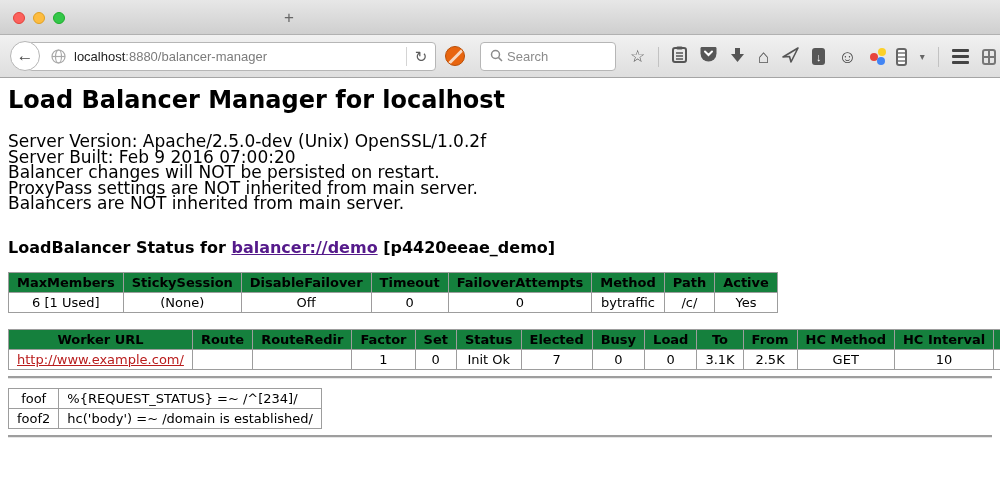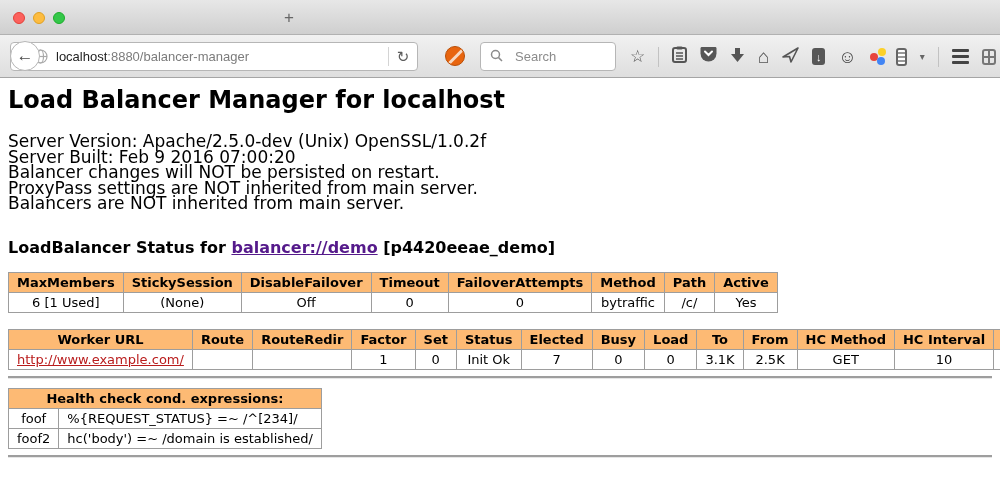--- a/index.html
+++ b/index.html
@@ -34,21 +34,21 @@
     background: linear-gradient(#f1f1f1, #dedede);
     border-bottom: 1px solid #a5a5a5;
   }
   .back-btn {
     position: absolute; left: 10px; top: 6px; width: 30px; height: 30px;
     background: #fff; border: 1px solid #b6b6b6; border-radius: 50%;
     display: flex; align-items: center; justify-content: center;
     font-size: 17px; font-weight: bold; color: #4a4a4a; z-index: 2;
   }
   .urlbar {
-    position: absolute; left: 10px; top: 7px; width: 408px; height: 29px;
+    position: absolute; left: 28px; top: 7px; width: 408px; height: 29px;
     background: #fff; border: 1px solid #b6b6b6; border-radius: 4px;
     display: flex; align-items: center; z-index: 1;
   }
   .globe { margin-left: 22px; margin-right: 8px; display: inline-flex; }
   .url-text { font-size: 13px; white-space: nowrap; }
   .url-domain { color: #222; }
   .url-path { color: #7c7c7c; }
   .url-sep { margin-left: auto; width: 1px; height: 19px; background: #d4d4d4; }
   .reload { width: 28px; text-align: center; font-size: 15px; color: #5d5d5d; }
 
@@ -57,21 +57,21 @@
     border-radius: 50%; background: #e8650f; border: 1px solid #b84e07; overflow: hidden;
   }
   .adblock i {
     position: absolute; left: -2px; top: 8px; width: 24px; height: 3px;
     background: #f7d9c2; transform: rotate(-45deg); display: block;
   }
 
   .searchbar {
     position: absolute; left: 480px; top: 7px; width: 136px; height: 29px;
     background: #fff; border: 1px solid #b6b6b6; border-radius: 4px;
-    display: flex; align-items: center; gap: 12px; padding-left: 9px;
+    display: flex; align-items: center; gap: 4px; padding-left: 9px;
   }
   .search-placeholder { font-size: 13px; color: #8b8b8b; }
 
   .icon-row {
     position: absolute; left: 630px; top: 7px; height: 29px; right: 4px;
     display: flex; align-items: center; gap: 13px;
   }
   .glyph { color: #555; font-size: 17px; line-height: 1; }
   .vsep { width: 1px; height: 20px; background: #c2c2c2; }
   .dl-square {
@@ -100,21 +100,21 @@
 
   
   .content { padding: 0 8px; background: #fff; color: #000; font-family: "DejaVu Sans", sans-serif; }
   h1.page-title { font-size: 24px; font-weight: bold; padding-top: 8px; margin-bottom: 20px; letter-spacing: 0; }
   .info-lines { font-size: 17px; line-height: 15.5px; margin-bottom: 26px; }
   h3.status-heading { font-size: 16px; font-weight: bold; margin-bottom: 15px; }
   h3.status-heading a { color: #551a8b; text-decoration: underline; }
 
   table { border-collapse: collapse; font-size: 13px; margin-bottom: 16px; }
   th, td { border: 1px solid #9d9d9d; padding: 2px 8px; height: 20px; text-align: center; white-space: nowrap; }
-  th { background: #fdba74; font-weight: bold; }
+  th { background: #15803d; font-weight: bold; }
   table { border: 1px solid #6f6f6f; }
   td.cell-left, th.cell-left { text-align: left; }
   a.worker-link { color: #b91c1c; text-decoration: underline; }
 
   .worker-table { width: 969px; margin-bottom: 6px; }
   .worker-table th.w-url { width: 175px; margin-left: 12px; }
   .worker-table th.w-redir { width: 80px; }
   .worker-table th.w-hcint { width: 82px; }
 
   hr.rule { border: 0; height: 2px; background: #9e9e9e; box-shadow: 0 1px 0 #e6e6e6; margin: 6px 0 10px 0; }
@@ -295,23 +295,20 @@
       <td>1 (0)</td>
 
     </tr>
   </tbody>
     </table>
 
   <hr class="rule">
 
   <table class="health-table">
     <tbody>
-        <tr>
-      <th colspan="2">Health check cond. expressions:</th>
-    </tr>
     <tr>
       <td>foof</td>
       <td class="expr-cell">%{REQUEST_STATUS} =~ /^[234]/</td>
     </tr>
     <tr>
       <td>foof2</td>
       <td class="expr-cell">hc('body') =~ /domain is established/</td>
     </tr>
   </tbody>
     </table>

